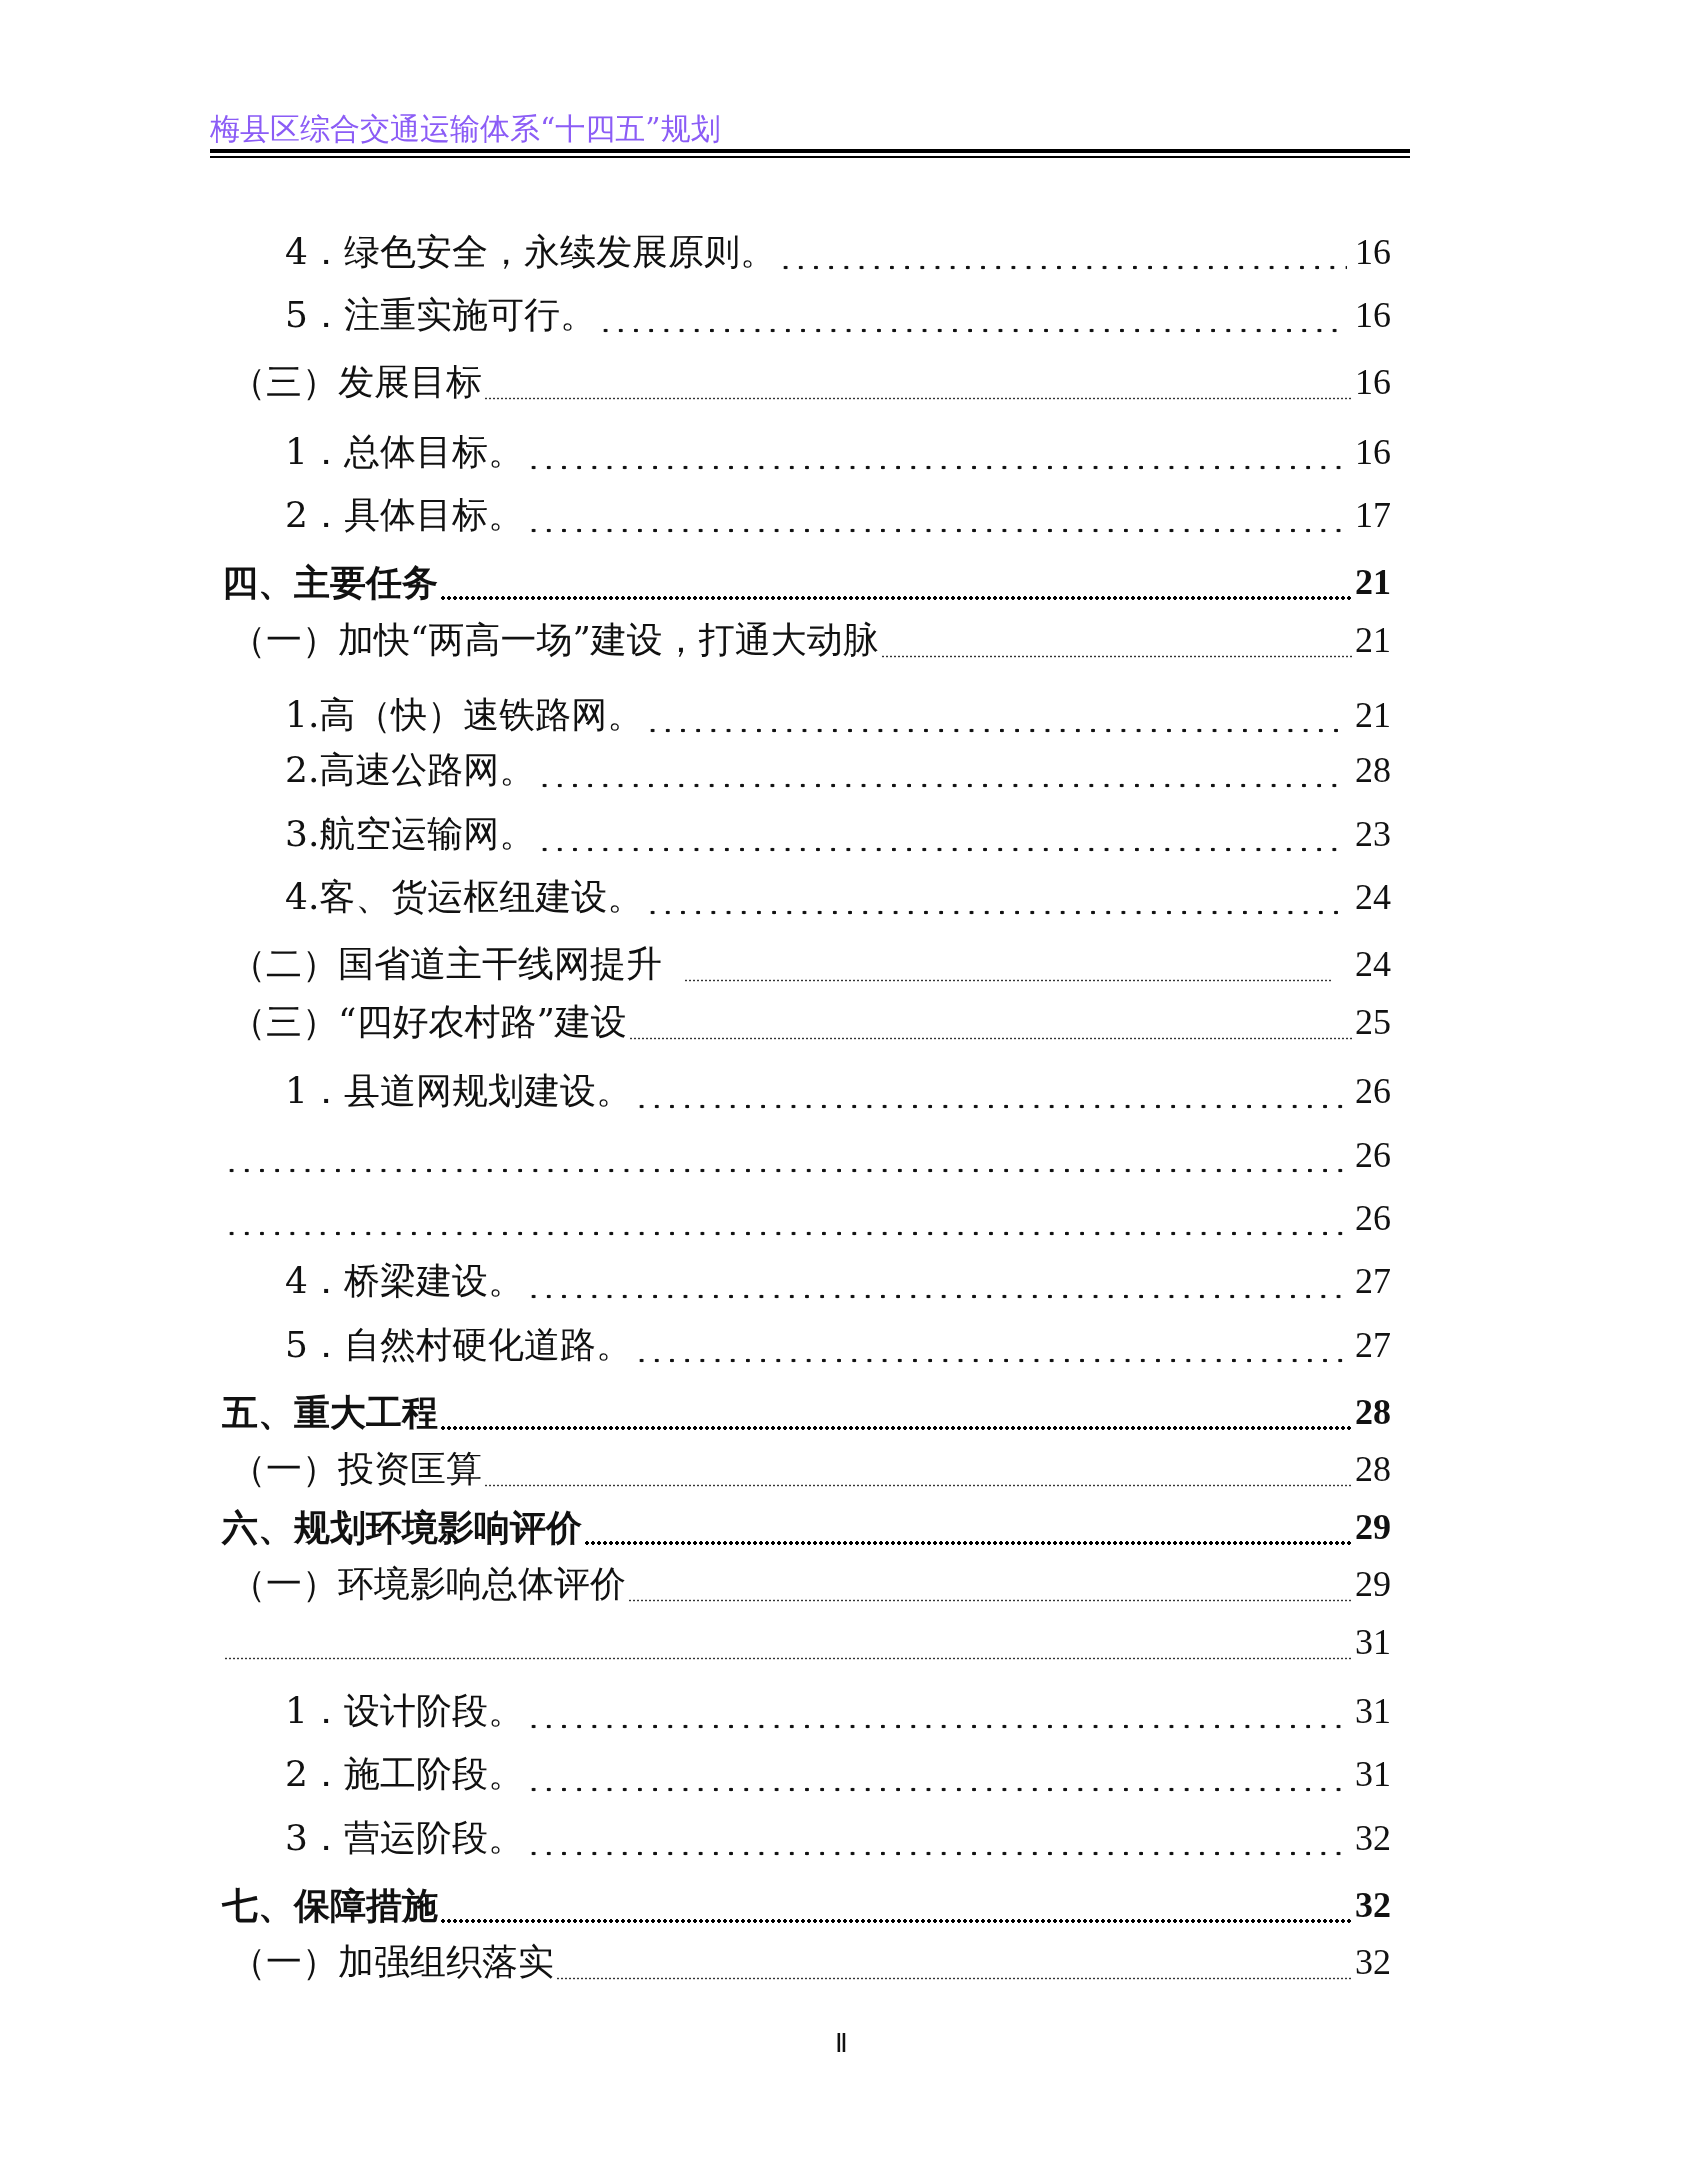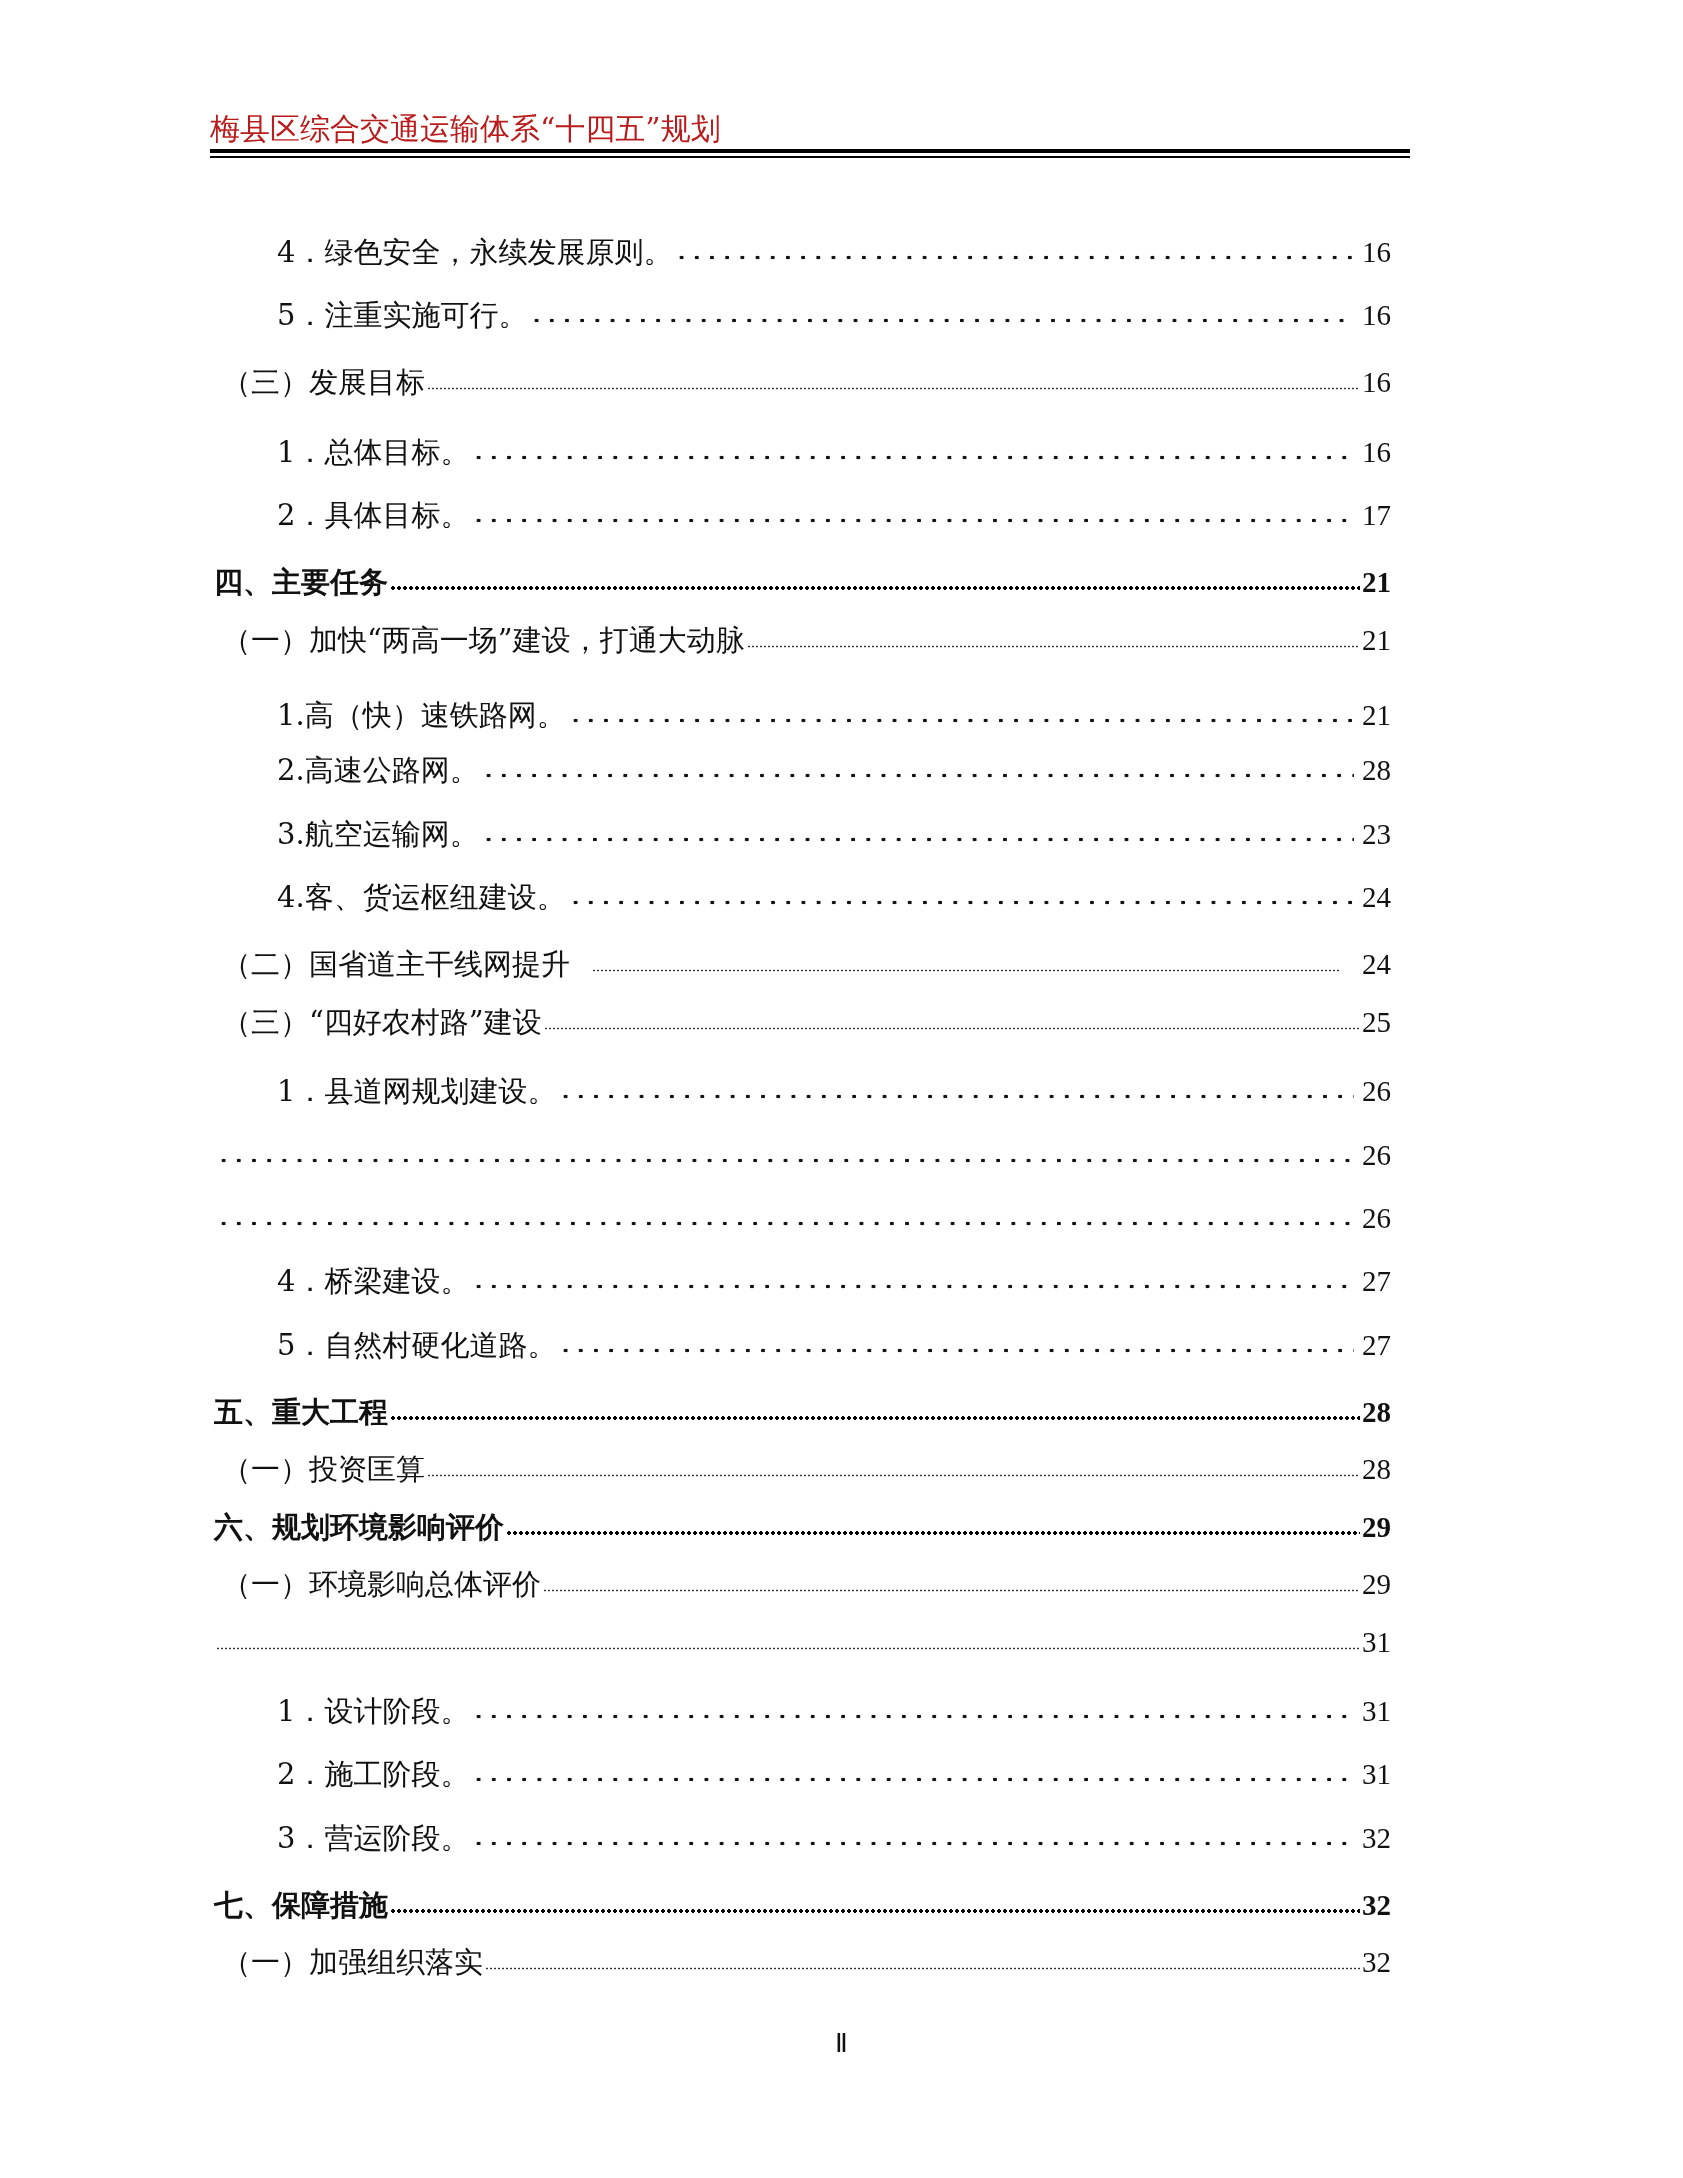--- a/index.html
+++ b/index.html
@@ -2,32 +2,32 @@
 <html><head>
 <meta charset="utf-8">
 <style>
   html, body { margin: 0; padding: 0; background: #ffffff; }
   body {
     width: 1683px; height: 2178px; position: relative; overflow: hidden;
     font-family: "DejaVu Serif", "Liberation Serif", serif; color: #111111;
   }
   .header-title {
     position: absolute; left: 210px; top: 109px;
-    font-size: 30px; letter-spacing: 0px; line-height: 40px; color: #b91c1c;
+    font-size: 30px; letter-spacing: 0px; line-height: 40px; color: #8b5cf6;
   }
   .header-rule-thick {
     position: absolute; left: 210px; width: 1200px; top: 149px; height: 4px; background: #000;
   }
   .header-rule-thin {
     position: absolute; left: 210px; width: 1200px; top: 156px; height: 2px; background: #000;
   }
   .toc { position: absolute; left: 210px; width: 1181px; top: 0; }
   .toc-entry {
-    position: absolute; left: 4px; right: 0; display: flex; align-items: flex-start;
-    font-size: 29px; line-height: 40px; white-space: nowrap;
+    position: absolute; left: 12px; right: 0; display: flex; align-items: flex-end;
+    font-size: 36px; line-height: 40px; white-space: nowrap;
   }
   .toc-entry .label { flex: 0 0 auto; }
   .toc-entry .leader {
     flex: 1 1 auto; overflow: hidden; margin: 0 2px; height: 30px; position: relative;
   }
   .toc-entry .leader::before {
     content: ""; position: absolute; left: 0; right: 0; bottom: 2px; height: 4px;
   }
   .lvl1 { font-weight: bold; font-family: "DejaVu Serif", "Liberation Serif", serif; }
   .lvl1 .leader::before {

